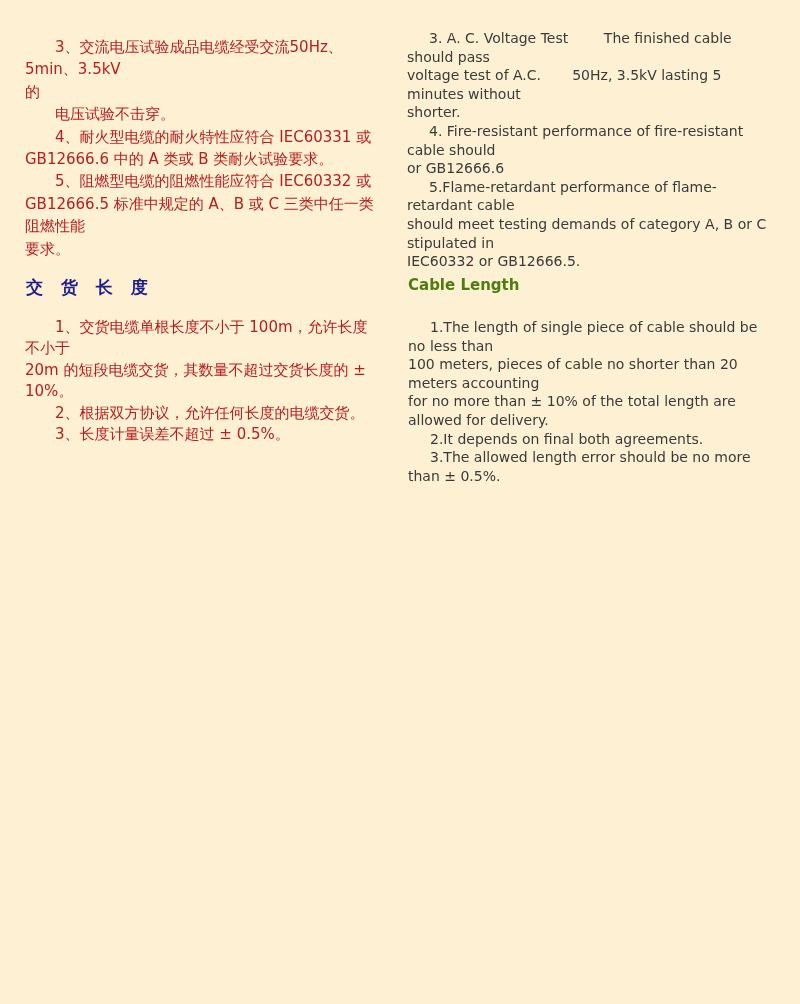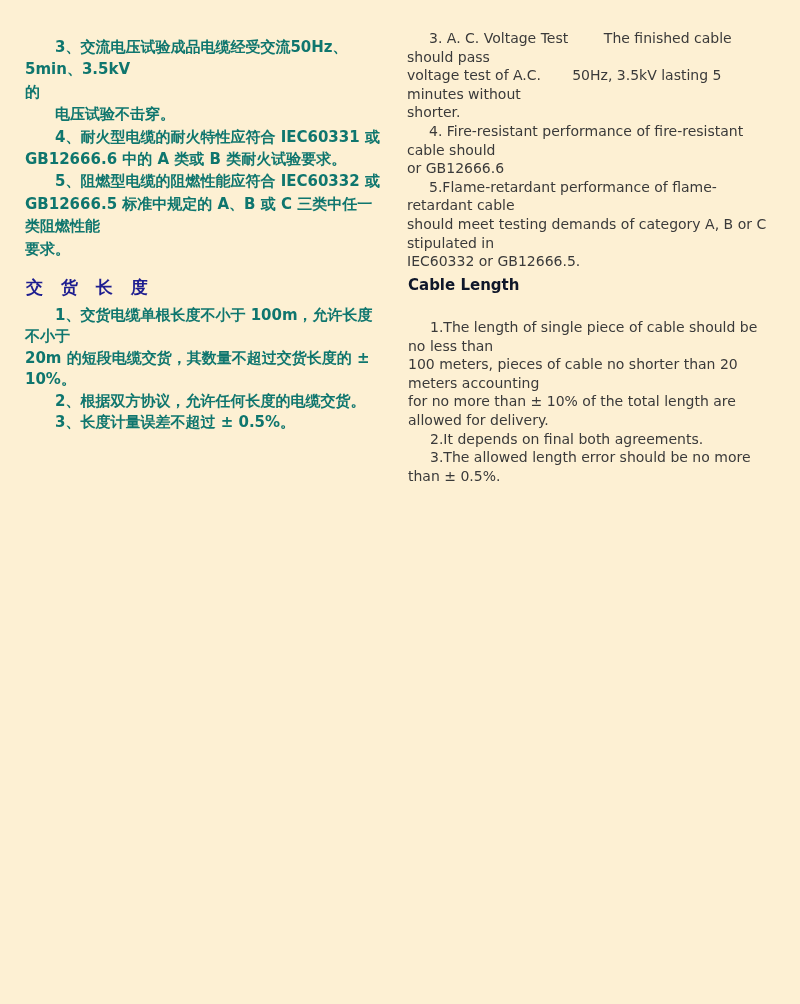--- a/index.html
+++ b/index.html
@@ -8,50 +8,50 @@
     height: 1004px;
     position: relative;
     overflow: hidden;
     background: #FDF0D3;
     font-family: "DejaVu Sans", "Liberation Sans", sans-serif;
   }
   .block { position: absolute; }
   .zh {
     font-size: 15px;
     line-height: 22.4px;
-    color: #0f766e;
-    font-weight: 700;
+    color: #b91c1c;
+    font-weight: 400;
   }
   .en {
     font-size: 14px;
     line-height: 18.6px;
     color: #3A3A3A;
     font-weight: 400;
   }
   .ln { white-space: pre-wrap; }
   .ind-zh { text-indent: 30px; }
   .ind-en { text-indent: 22px; }
   .heading-zh {
     font-size: 17px;
     font-weight: bold;
     letter-spacing: 6px;
     color: #1D1D90;
     line-height: 20px;
   }
   .heading-en {
     font-size: 15px;
     font-weight: bold;
-    color: #0f172a;
+    color: #4d7c0f;
     line-height: 18px;
   }
   #spec-zh { left: 25px; top: 36px;  width: 356px; }
   #spec-en { left: 407px; top: 29px; width: 364px; }
   #head-zh { left: 26px; top: 277px; text-align: center; }
   #head-en { left: 408px; top: 276px; }
-  #mid-zh  { left: 25px; top: 305px; width: 356px; }
+  #mid-zh  { left: 25px; top: 317px; width: 356px; }
   #mid-en  { left: 408px; top: 318px; width: 366px; }
   .mid .ln { line-height: 21.4px; }
 </style>
 </head>
 <body>
 
 <div id="spec-zh" class="block zh">
   <div class="ln ind-zh">3、交流电压试验成品电缆经受交流50Hz、5min、3.5kV</div>
   <div class="ln">的</div>
   <div class="ln ind-zh">电压试验不击穿。</div>

